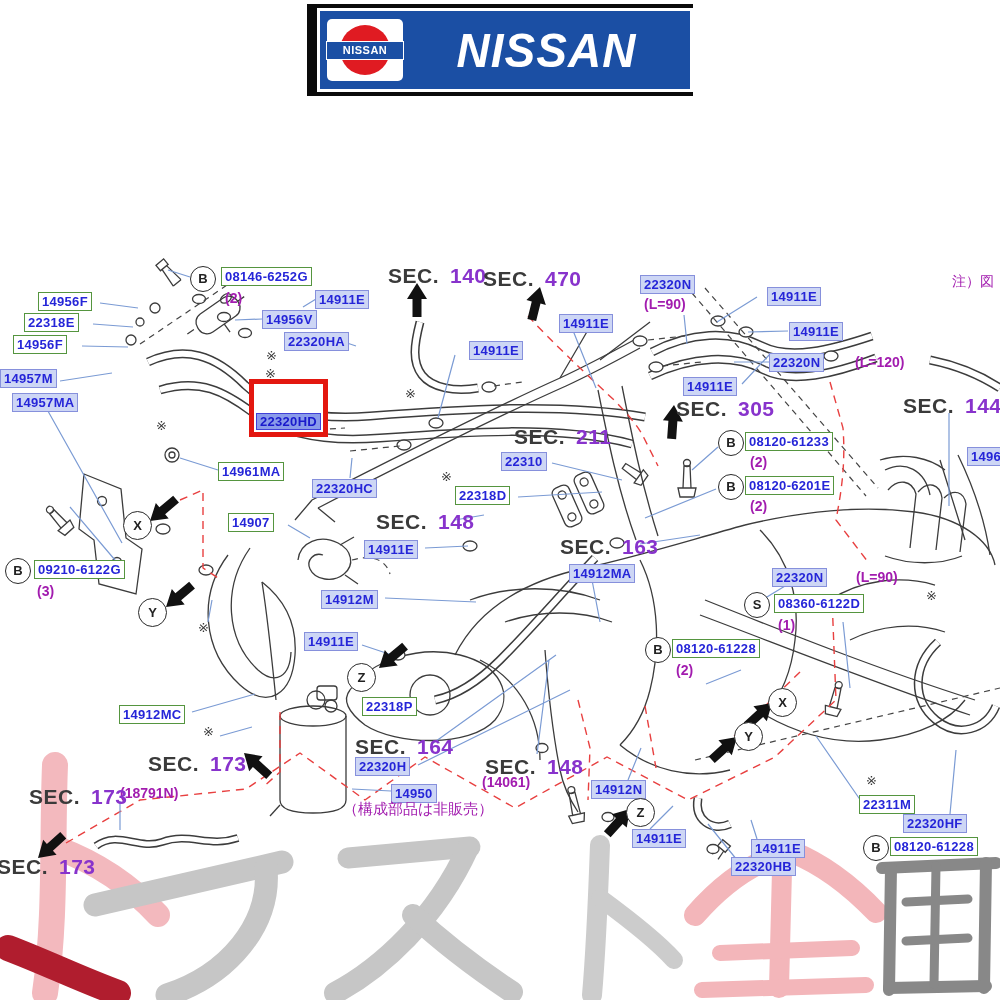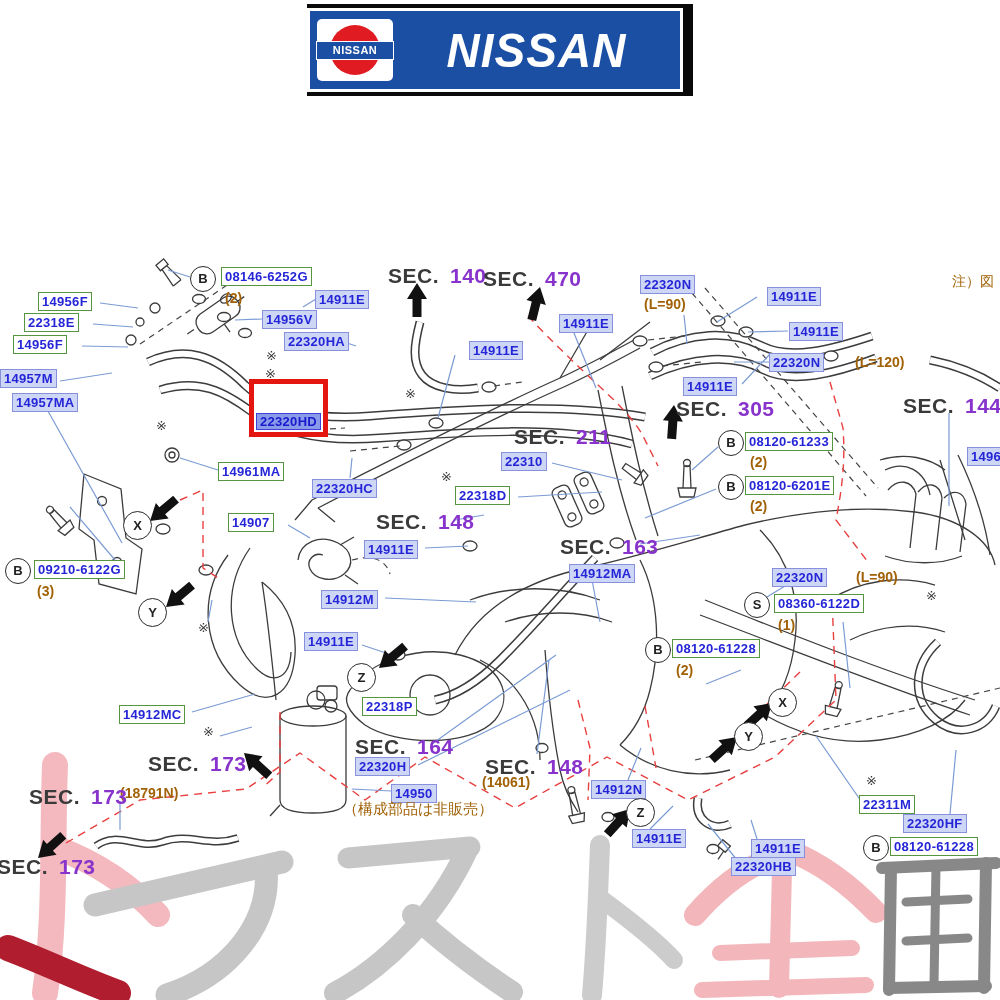--- a/index.html
+++ b/index.html
@@ -9,29 +9,29 @@
   
   .lbl{position:absolute;z-index:5;font-weight:bold;font-size:13px;line-height:15px;
        padding:1px 3px;color:#2525d8;white-space:nowrap;letter-spacing:.3px;}
   .lbl.g{background:#ffffff;border:1px solid #55953f;box-shadow:0 0 0 1px #ffffff inset;}
   .lbl.b{background:#cdd6f5;border:1px solid #8690dc;}
   .sel{position:absolute;z-index:6;border:5px solid #e3170f;background:#fff;padding:2px;}
   .sel .in{display:block;background:#8a9bea;border:1px solid #4040d8;color:#1a1acc;
        font-weight:bold;font-size:13px;line-height:15px;padding:0 3px;letter-spacing:.3px;margin-top:27px;}
   .sec{position:absolute;z-index:5;font-size:21px;font-weight:bold;color:#3a3a3a;white-space:nowrap;letter-spacing:.5px;}
   .sec .num{color:#8833cc;margin-left:11px;}
-  .plain{position:absolute;z-index:5;font-size:14px;font-weight:bold;color:#a16207;white-space:nowrap;}
+  .plain{position:absolute;z-index:5;font-size:14px;font-weight:bold;color:#a21caf;white-space:nowrap;}
   .jp{font-family:"DejaVu Sans",sans-serif;font-weight:normal;}
   .circ{position:absolute;z-index:5;width:24px;height:24px;border:1.6px solid #2a2a2a;border-radius:50%;
         background:#fff;text-align:center;line-height:24px;font-size:13px;font-weight:bold;color:#222;}
   .circ.xyz{width:27px;height:27px;line-height:27px;}
   .ref{position:absolute;z-index:4;font-size:13px;color:#3a3a3a;font-family:"DejaVu Sans",sans-serif;}
   
   .logo{position:absolute;left:307px;top:4px;width:386px;height:92px;background:#0a0a0a;z-index:7;
-        display:flex;align-items:center;justify-content:flex-start;}
+        display:flex;align-items:center;justify-content:flex-end;}
   .logo-blue{width:370px;height:78px;background:#1b4fa4;border:3px solid #fff;display:flex;align-items:center;}
   .logo-tile{position:relative;width:76px;height:62px;background:#fff;border-radius:5px;margin-left:7px;flex:none;}
   .logo-sun{position:absolute;left:13px;top:6px;width:50px;height:50px;border-radius:50%;background:#e01b22;}
   .logo-band{position:absolute;left:-1px;top:22px;width:76px;height:17px;background:#1b4fa4;border:1px solid #fff;
              color:#fff;font-size:11px;font-weight:bold;text-align:center;line-height:16px;letter-spacing:.5px;}
   .logo-word{flex:1;text-align:center;color:#fff;font-size:46px;font-weight:bold;font-style:italic;
              letter-spacing:1px;transform:scaleY(1.05);}
 </style>
 </head>
 <body>

